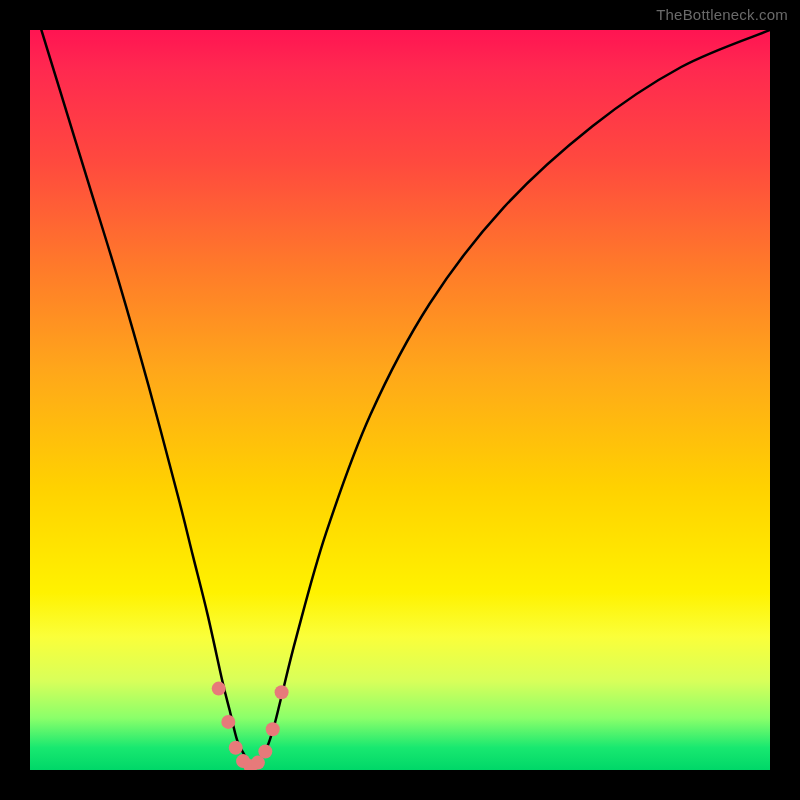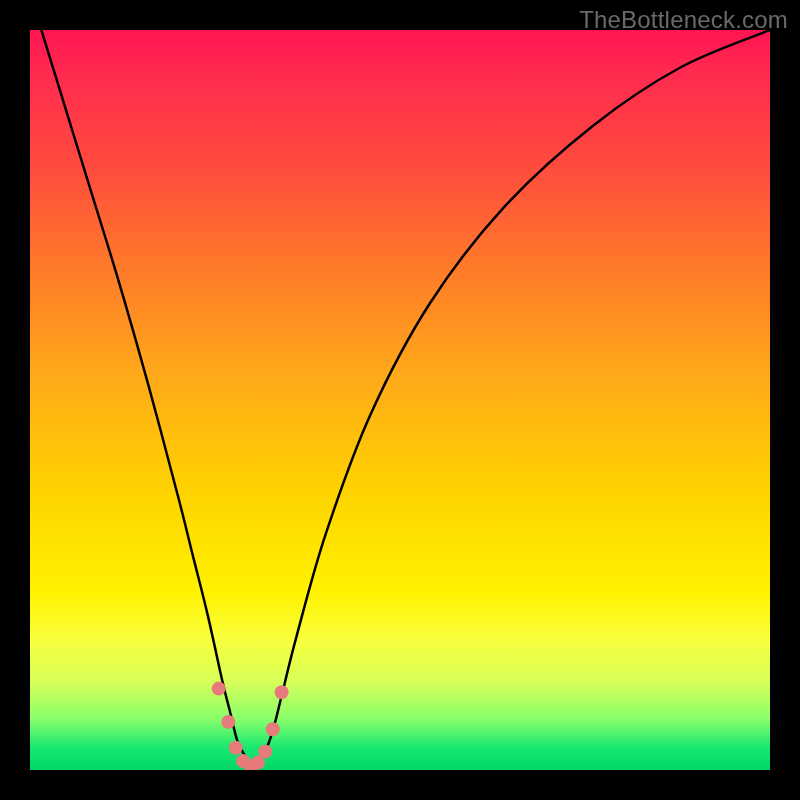--- a/index.html
+++ b/index.html
@@ -28,21 +28,21 @@
       #d8ff5a 88%,
       #8aff6a 93%,
       #18e870 97%,
       #00d768 100%);
   }
   .watermark {
     position: absolute;
     top: 6px;
     right: 12px;
     color: #6a6a6a;
-    font-size: 24px;
+    font-size: 15px;
     font-weight: 500;
     letter-spacing: 0.2px;
     z-index: 20;
   }
   svg.curve {
     position: absolute;
     left: 0;
     top: 0;
     width: 740px;
     height: 740px;

